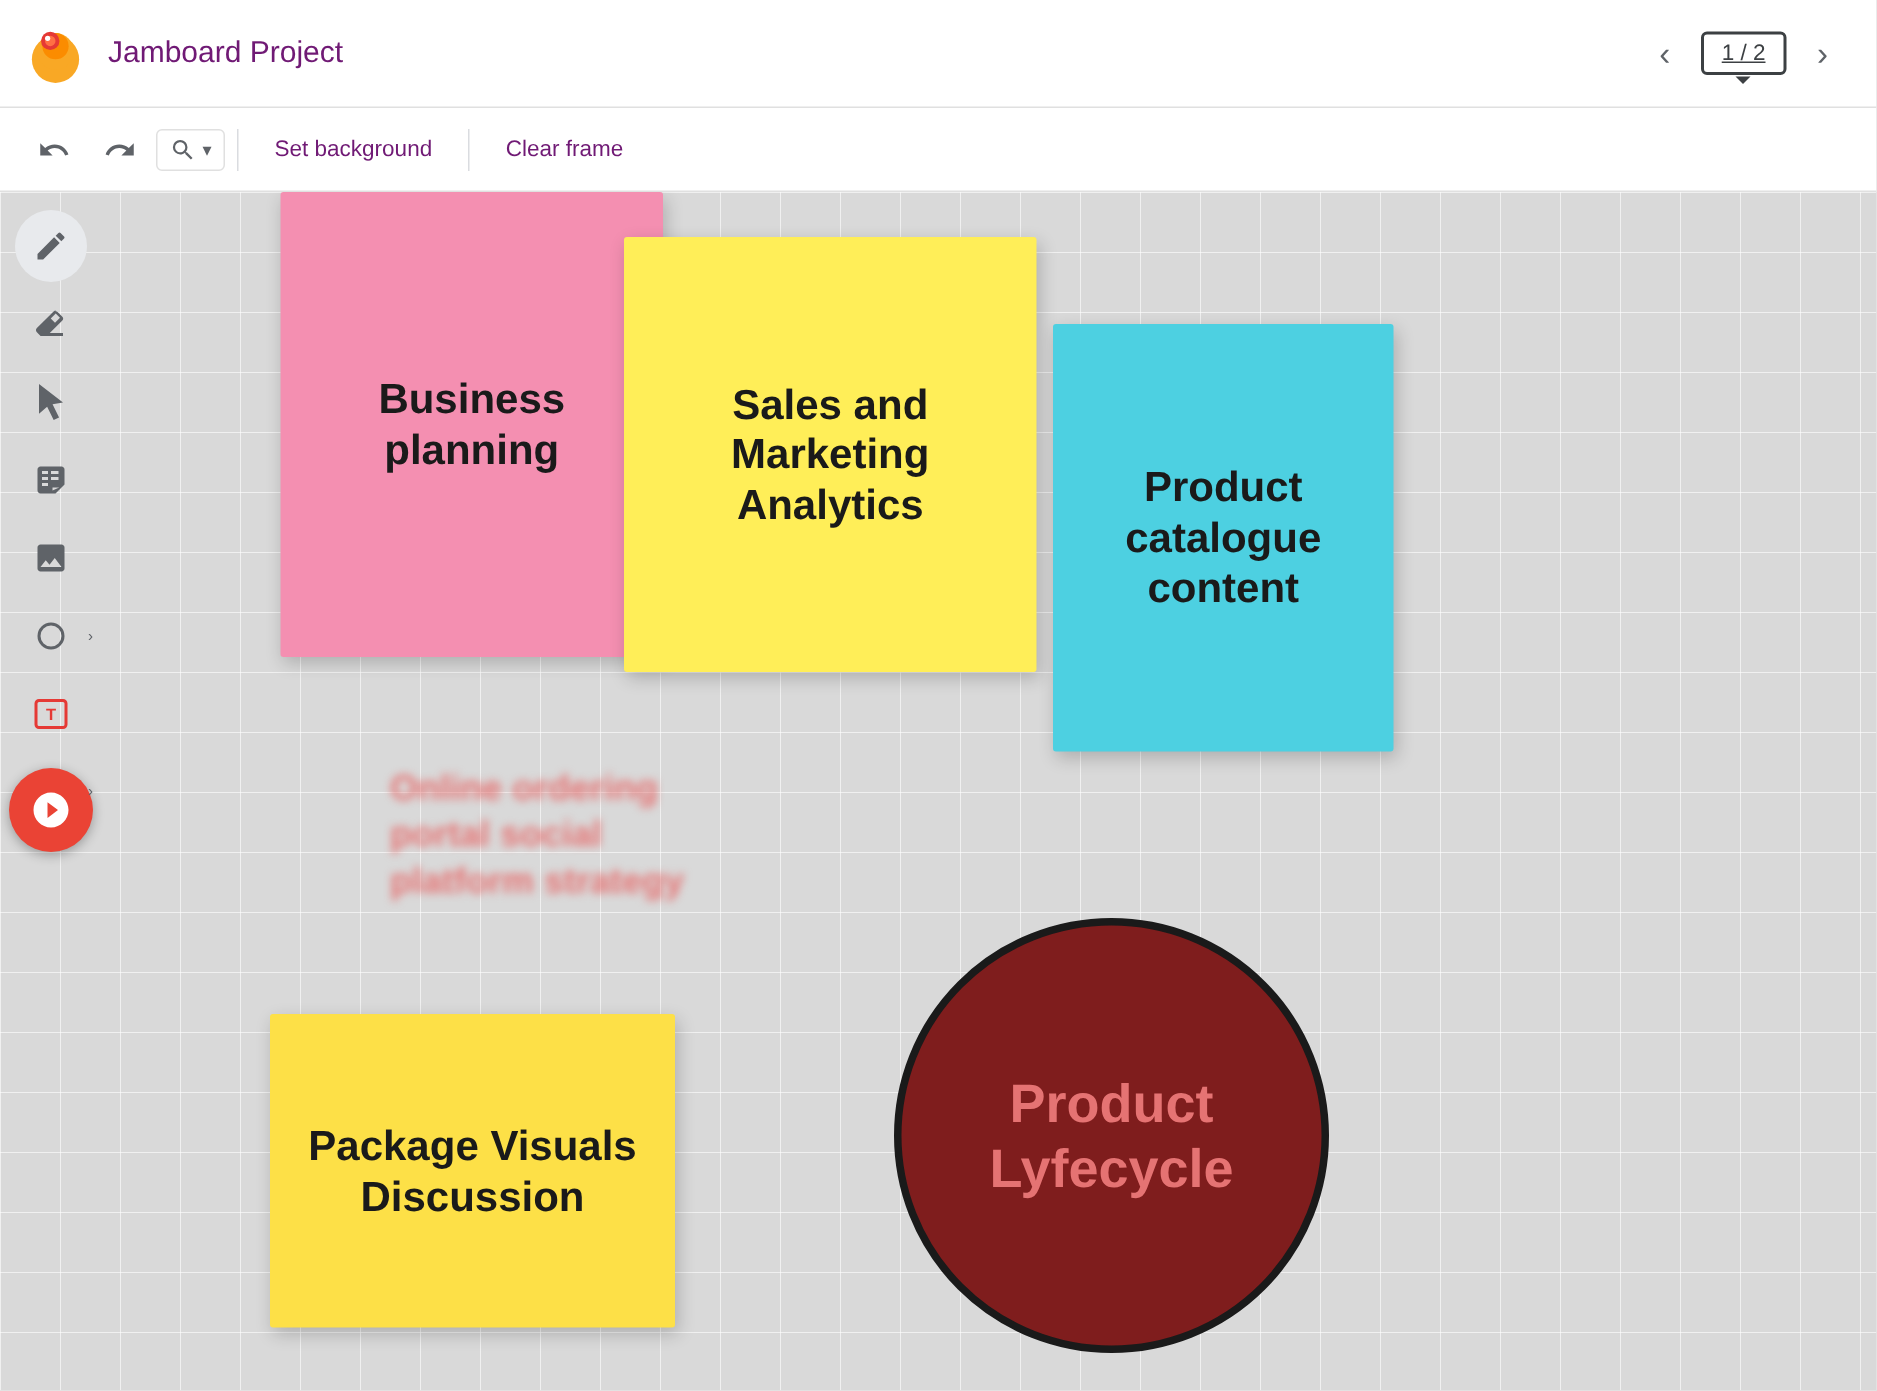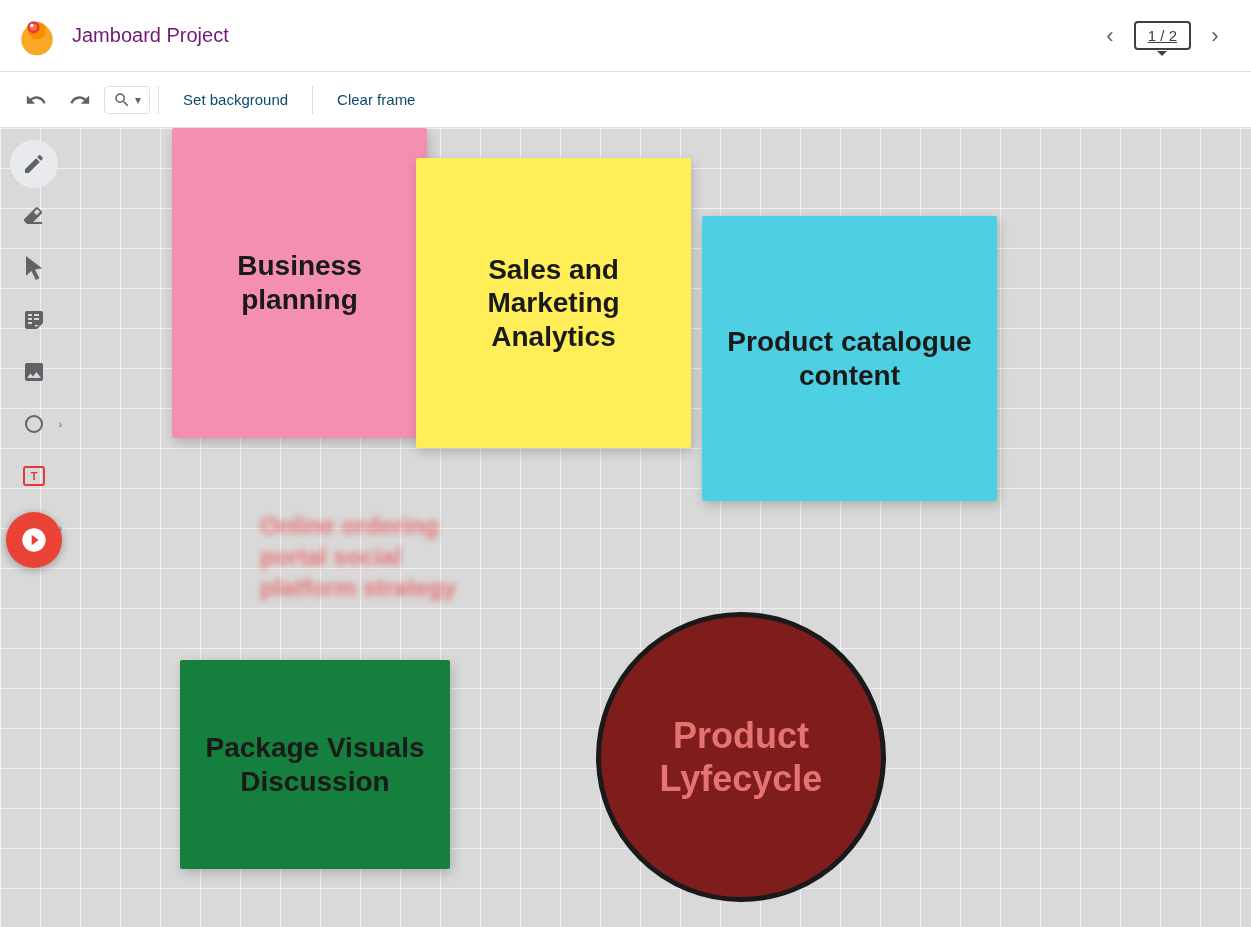--- a/index.html
+++ b/index.html
@@ -102,21 +102,21 @@
       gap: 4px;
       color: #5f6368;
       font-size: 14px;
     }
     .text-btn {
       background: none;
       border: none;
       cursor: pointer;
       padding: 8px 16px;
       font-size: 15px;
-      color: #0c4a6e;
+      color: #701a75;
       border-radius: 4px;
     }
     .toolbar-sep {
       width: 1px;
       height: 28px;
       background: #dadce0;
       margin: 0 4px;
     }
 
     
@@ -321,37 +321,37 @@
           <text x="12" y="16" text-anchor="middle" font-size="11" font-weight="bold" fill="#e53935">T</text>
         </svg>
     </button>
     <button class="side-tool-fab" title="Assistant">
       <svg width="28" height="28" viewBox="0 0 24 24" fill="#fff">
           <path d="M12 2C6.48 2 2 6.48 2 12s4.48 10 10 10 10-4.48 10-10S17.52 2 12 2zm-2 14.5v-9l6 4.5-6 4.5z"></path>
         </svg>
     </button>
   </div>
 
-  <div class="sticky-note" style="left:172px; top:0px; width:255px; height:310px; background:#f48fb1;">
+  <div class="sticky-note" style="left:187px; top:0px; width:255px; height:310px; background:#f48fb1;">
     <span class="note-text">Business planning</span>
   </div>
 
   <div class="sticky-note" style="left:416px; top:30px; width:275px; height:290px; background:#ffee58;">
     <span class="note-text">Sales and Marketing Analytics</span>
   </div>
 
-  <div class="sticky-note" style="left:702px; top:88px; width:295px; height:285px; background:#4dd0e1;">
+  <div class="sticky-note" style="left:702px; top:88px; width:227px; height:285px; background:#4dd0e1;">
     <span class="note-text">Product catalogue content</span>
   </div>
 
   <div class="blurred-note" style="left:260px; top:382px;">
     Online ordering<br>portal social<br>platform strategy
   </div>
 
-  <div class="sticky-note" style="left:180px; top:532px; width:270px; height:209px; background:#15803d;">
+  <div class="sticky-note" style="left:180px; top:548px; width:270px; height:209px; background:#fde047;">
     <span class="note-text">Package Visuals Discussion</span>
   </div>
 
   <div class="circle-element" style="left:596px; top:484px; width:290px; height:290px;">
     <span class="circle-text">Product Lyfecycle</span>
   </div>
 
 </div>
 
 </body></html>

